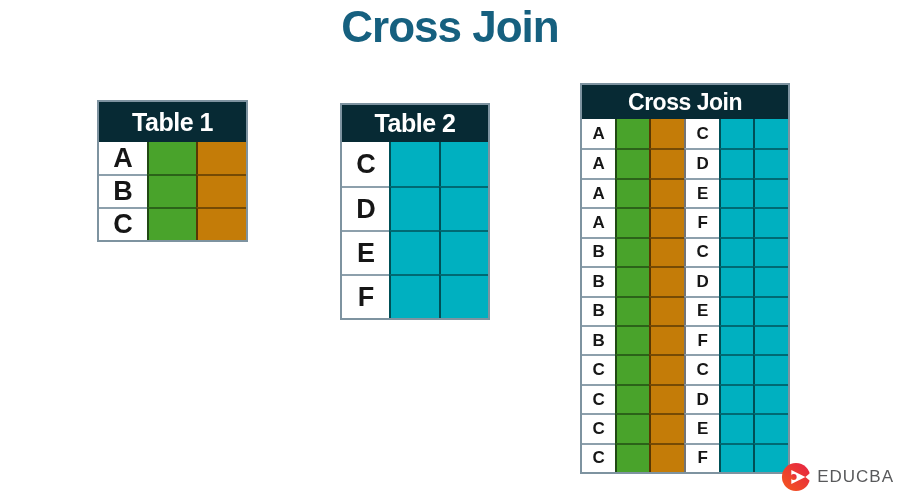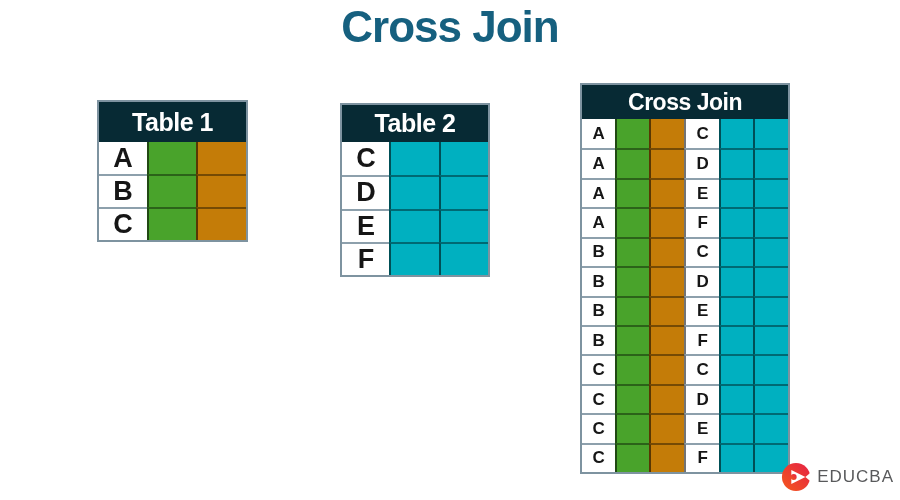--- a/index.html
+++ b/index.html
@@ -25,21 +25,21 @@
   .tcell + .tcell{border-left:2px solid rgba(0,0,0,0.55);}
   .trow + .trow .tcell{border-top:2px solid rgba(0,0,0,0.40);}
   .trow + .trow .tcell.label{border-top:2px solid #8da0ac;}
   .label{
     display:flex;align-items:center;justify-content:center;
     font-weight:bold;color:#161616;background:#ffffff;letter-spacing:-0.5px;
   }
   #table1{left:97px;top:100px;width:151px;height:142px;}
   #table1 .tbl-header{height:40px;font-size:25px;}
   #table1 .label{font-size:27px;}
-  #table2{left:340px;top:103px;width:150px;height:174px;}
+  #table2{left:340px;top:103px;width:150px;height:217px;}
   #table2 .tbl-header{height:37px;font-size:25px;}
   #table2 .label{font-size:27px;}
   #crossjoin{left:580px;top:83px;width:210px;height:391px;}
   #crossjoin .tbl-header{height:34px;font-size:23px;}
   #crossjoin .label{font-size:17px;}
   .brand{
     position:absolute;right:6px;bottom:8px;display:flex;align-items:center;gap:6px;
   }
   .brand-text{font-size:17px;color:#58595b;letter-spacing:1px;}
 </style>

